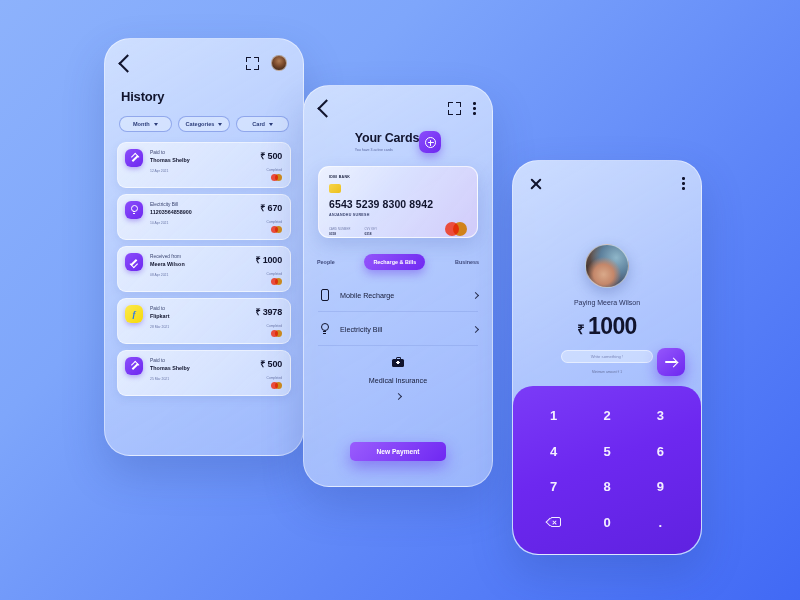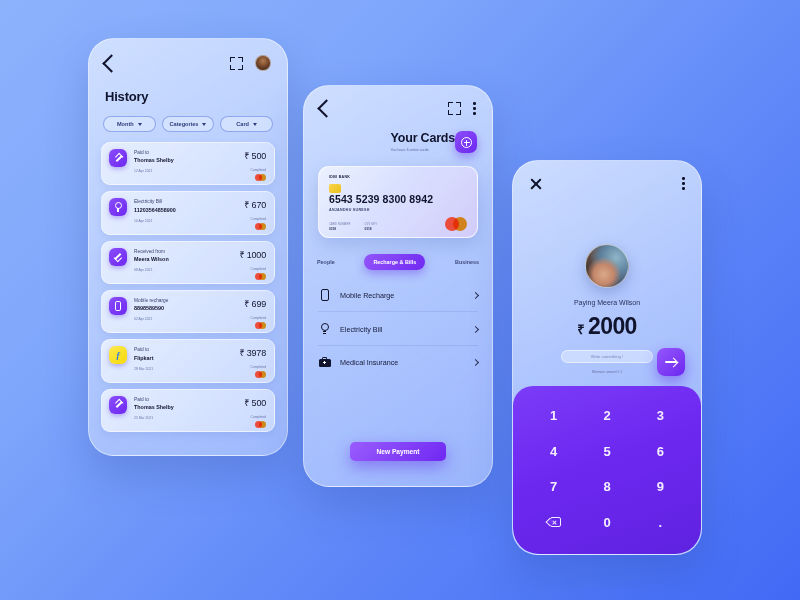--- a/index.html
+++ b/index.html
@@ -18,21 +18,21 @@
   
   .phone {
     position: absolute;
     border-radius: 26px;
     background: linear-gradient(150deg, rgba(214,228,255,0.90) 0%, rgba(196,214,255,0.80) 45%, rgba(178,200,254,0.72) 100%);
     border: 1px solid rgba(255,255,255,0.45);
     box-shadow: 0 18px 42px rgba(35,60,140,0.22);
     overflow: hidden;
     backdrop-filter: blur(6px);
   }
-  #phone-history { left: 88px;  top: 38px;  width: 200px; height: 418px; }
+  #phone-history { left: 104px;  top: 38px;  width: 200px; height: 418px; }
   #phone-cards   { left: 303px; top: 85px;  width: 190px; height: 402px; }
   #phone-pay     { left: 512px; top: 160px; width: 190px; height: 395px; }
 
   
   .phone-head {
     display: flex; align-items: center; justify-content: space-between;
     padding: 16px 16px 0 16px;
   }
   .head-right { display: flex; align-items: center; gap: 12px; }
 
@@ -107,21 +107,21 @@
     background: linear-gradient(140deg, #8b4dfb 0%, #6d28f0 100%);
     display: flex; align-items: center; justify-content: center;
     color: #fff; box-shadow: 0 2px 5px rgba(90,40,220,0.35);
   }
   .tx-icon.flipkart { background: linear-gradient(140deg, #fce94f 0%, #f5d90a 100%); }
   .tx-mid { flex: 1; min-width: 0; }
   .tx-label { font-size: 4.8px; color: #3a4470; line-height: 1.5; }
   .tx-name  { font-size: 5.4px; color: #11142d; font-weight: 600; line-height: 1.5; }
   .tx-date  { font-size: 3.4px; color: #6a76a8; margin-top: 5px; }
   .tx-right { text-align: right; display: flex; flex-direction: column; align-items: flex-end; }
-  .tx-amt { font-size: 9px; font-weight: 400; color: #11142d; white-space: nowrap; letter-spacing: -0.2px; }
+  .tx-amt { font-size: 9px; font-weight: 700; color: #11142d; white-space: nowrap; letter-spacing: -0.2px; }
   .tx-sub { font-size: 3.2px; color: #6a76a8; margin-top: 6px; }
   .mc { position: relative; width: 11px; height: 7px; margin-top: 2px; }
   .mc span { position: absolute; top: 0; width: 7px; height: 7px; border-radius: 50%; }
   .mc span:nth-child(1) { left: 0;   background: #eb4d3d; }
   .mc span:nth-child(2) { right: 0;  background: #f79e1b; mix-blend-mode: multiply; }
 
   
   .arr { width: 9px; height: 9px; position: relative; }
   .arr::before {
     content: ""; position: absolute; left: 1px; top: 4px; width: 8px; height: 1.6px;
@@ -142,21 +142,21 @@
   .bulb .b-stem { position: absolute; left: 3.6px; top: 6.5px; width: 2.8px; height: 1.3px; background: #fff; }
   .bulb .b-base { position: absolute; left: 3.6px; top: 8.4px; width: 2.8px; height: 1.3px; background: #fff; }
 
   .phoneglyph {
     width: 6.5px; height: 10px; border: 1.4px solid #fff; border-radius: 1.8px;
   }
   .fk { font-size: 9px; font-weight: 800; color: #2874f0; font-family: "Liberation Serif", serif; font-style: italic; }
 
   
   .cards-title-row {
-    display: flex; align-items: flex-start; justify-content: flex-end;
+    display: flex; align-items: flex-start; justify-content: center;
     padding: 16px 15px 0 15px;
   }
   .cards-title { font-size: 12.5px; font-weight: 700; color: #11142d; letter-spacing: -0.2px; }
   .cards-sub { font-size: 3.6px; color: #5a67a0; margin-top: 3px; }
   .add-card-btn {
     width: 22px; height: 22px; border-radius: 7px;
     background: linear-gradient(140deg, #8b4dfb 0%, #6d28f0 100%);
     display: flex; align-items: center; justify-content: center;
     box-shadow: 0 4px 10px rgba(95,40,225,0.40);
   }
@@ -177,21 +177,21 @@
     box-shadow: 0 7px 18px rgba(45,70,160,0.18);
     padding: 8px 10px; position: relative; overflow: hidden;
   }
   .cc-bank { font-size: 3.6px; font-weight: 800; color: #1b2140; letter-spacing: 0.3px; }
   .cc-chip {
     width: 12px; height: 8.5px; border-radius: 2px; margin-top: 5px;
     background: linear-gradient(135deg, #f7d449 0%, #ecc01f 100%);
   }
   .cc-num {
     font-size: 10.5px; font-weight: 700; color: #11142d;
-    letter-spacing: 0.1px; white-space: nowrap;
+    letter-spacing: 0.1px; margin-top: 5px; white-space: nowrap;
   }
   .cc-holder { font-size: 3.6px; font-weight: 700; color: #3b4470; letter-spacing: 0.3px; margin-top: 3px; }
   .cc-bottom { display: flex; align-items: flex-end; justify-content: space-between; margin-top: 5px; }
   .cc-fields { display: flex; gap: 14px; }
   .cc-f-lab { font-size: 2.6px; color: #6a74a5; letter-spacing: 0.2px; }
   .cc-f-val { font-size: 3.2px; color: #2b3357; font-weight: 700; margin-top: 1px; }
   .cc-mc { position: relative; width: 22px; height: 14px; }
   .cc-mc span { position: absolute; top: 0; width: 14px; height: 14px; border-radius: 50%; }
   .cc-mc span:nth-child(1) { left: 0;  background: #eb4d3d; }
   .cc-mc span:nth-child(2) { right: 0; background: #f79e1b; mix-blend-mode: multiply; }
@@ -206,21 +206,21 @@
     color: #fff; padding: 5px 9px; border-radius: 9px;
     box-shadow: 0 4px 10px rgba(100,45,230,0.40);
   }
 
   .svc-list { padding: 8px 14px 0 14px; }
   .svc {
     display: flex; align-items: center; gap: 9px;
     padding: 11px 0 10px 0;
     border-bottom: 1px solid rgba(115,140,215,0.28);
   }
-  .svc:last-child { border-bottom: none; }
+  .svc:last-child { border-bottom: none; flex-direction: column; }
   .svc-name { flex: 1; font-size: 7.2px; color: #151a35; font-weight: 500; }
   .svc-chev {
     width: 5px; height: 5px; border-top: 1.4px solid #2a3150;
     border-right: 1.4px solid #2a3150; transform: rotate(45deg);
   }
   .svc-ico { width: 13px; display: flex; justify-content: center; color: #11142d; }
 
   .g-phone { width: 8px; height: 12px; border: 1.5px solid #11142d; border-radius: 2px; }
   .g-wifi { width: 13px; height: 9px; position: relative; }
   .g-wifi i { position: absolute; left: 50%; transform: translateX(-50%); border: 1.5px solid #11142d; border-bottom: 0; border-radius: 50% 50% 0 0 / 100% 100% 0 0; }
@@ -409,38 +409,20 @@
           <div class="tx-amt">₹ 1000</div>
           <div class="tx-sub">Completed</div>
           <div class="mc">
               <span></span>
               <span></span>
             </div>
         </div>
       </div>
 
 
-      <div class="tx">
-        <div class="tx-icon">
-            <span class="phoneglyph"></span>
-          </div>
-        <div class="tx-mid">
-          <div class="tx-label">Mobile recharge</div>
-          <div class="tx-name">8898589590</div>
-          <div class="tx-date">02 Apr 2021</div>
-        </div>
-        <div class="tx-right">
-          <div class="tx-amt">₹ 699</div>
-          <div class="tx-sub">Completed</div>
-          <div class="mc">
-              <span></span>
-              <span></span>
-            </div>
-        </div>
-      </div>
 
       <div class="tx">
         <div class="tx-icon flipkart">
             <span class="fk">f</span>
           </div>
         <div class="tx-mid">
           <div class="tx-label">Paid to</div>
           <div class="tx-name">Flipkart</div>
           <div class="tx-date">28 Mar 2021</div>
         </div>
@@ -583,21 +565,21 @@
           <span></span>
           <span></span>
         </span>
     </div>
 
     <div class="pay-body">
       <div class="pay-avatar"></div>
       <div class="pay-to">Paying Meera Wilson</div>
       <div class="pay-amt">
         <span class="rupee">₹</span>
-        <span>2000</span>
+        <span>1000</span>
       </div>
       <div class="pay-note">
         <span>Write something !</span>
       </div>
       <div class="pay-min">Minimum amount  ₹ 1</div>
     </div>
 
     <div class="pay-next">
       <span class="next-arr"></span>
     </div>

